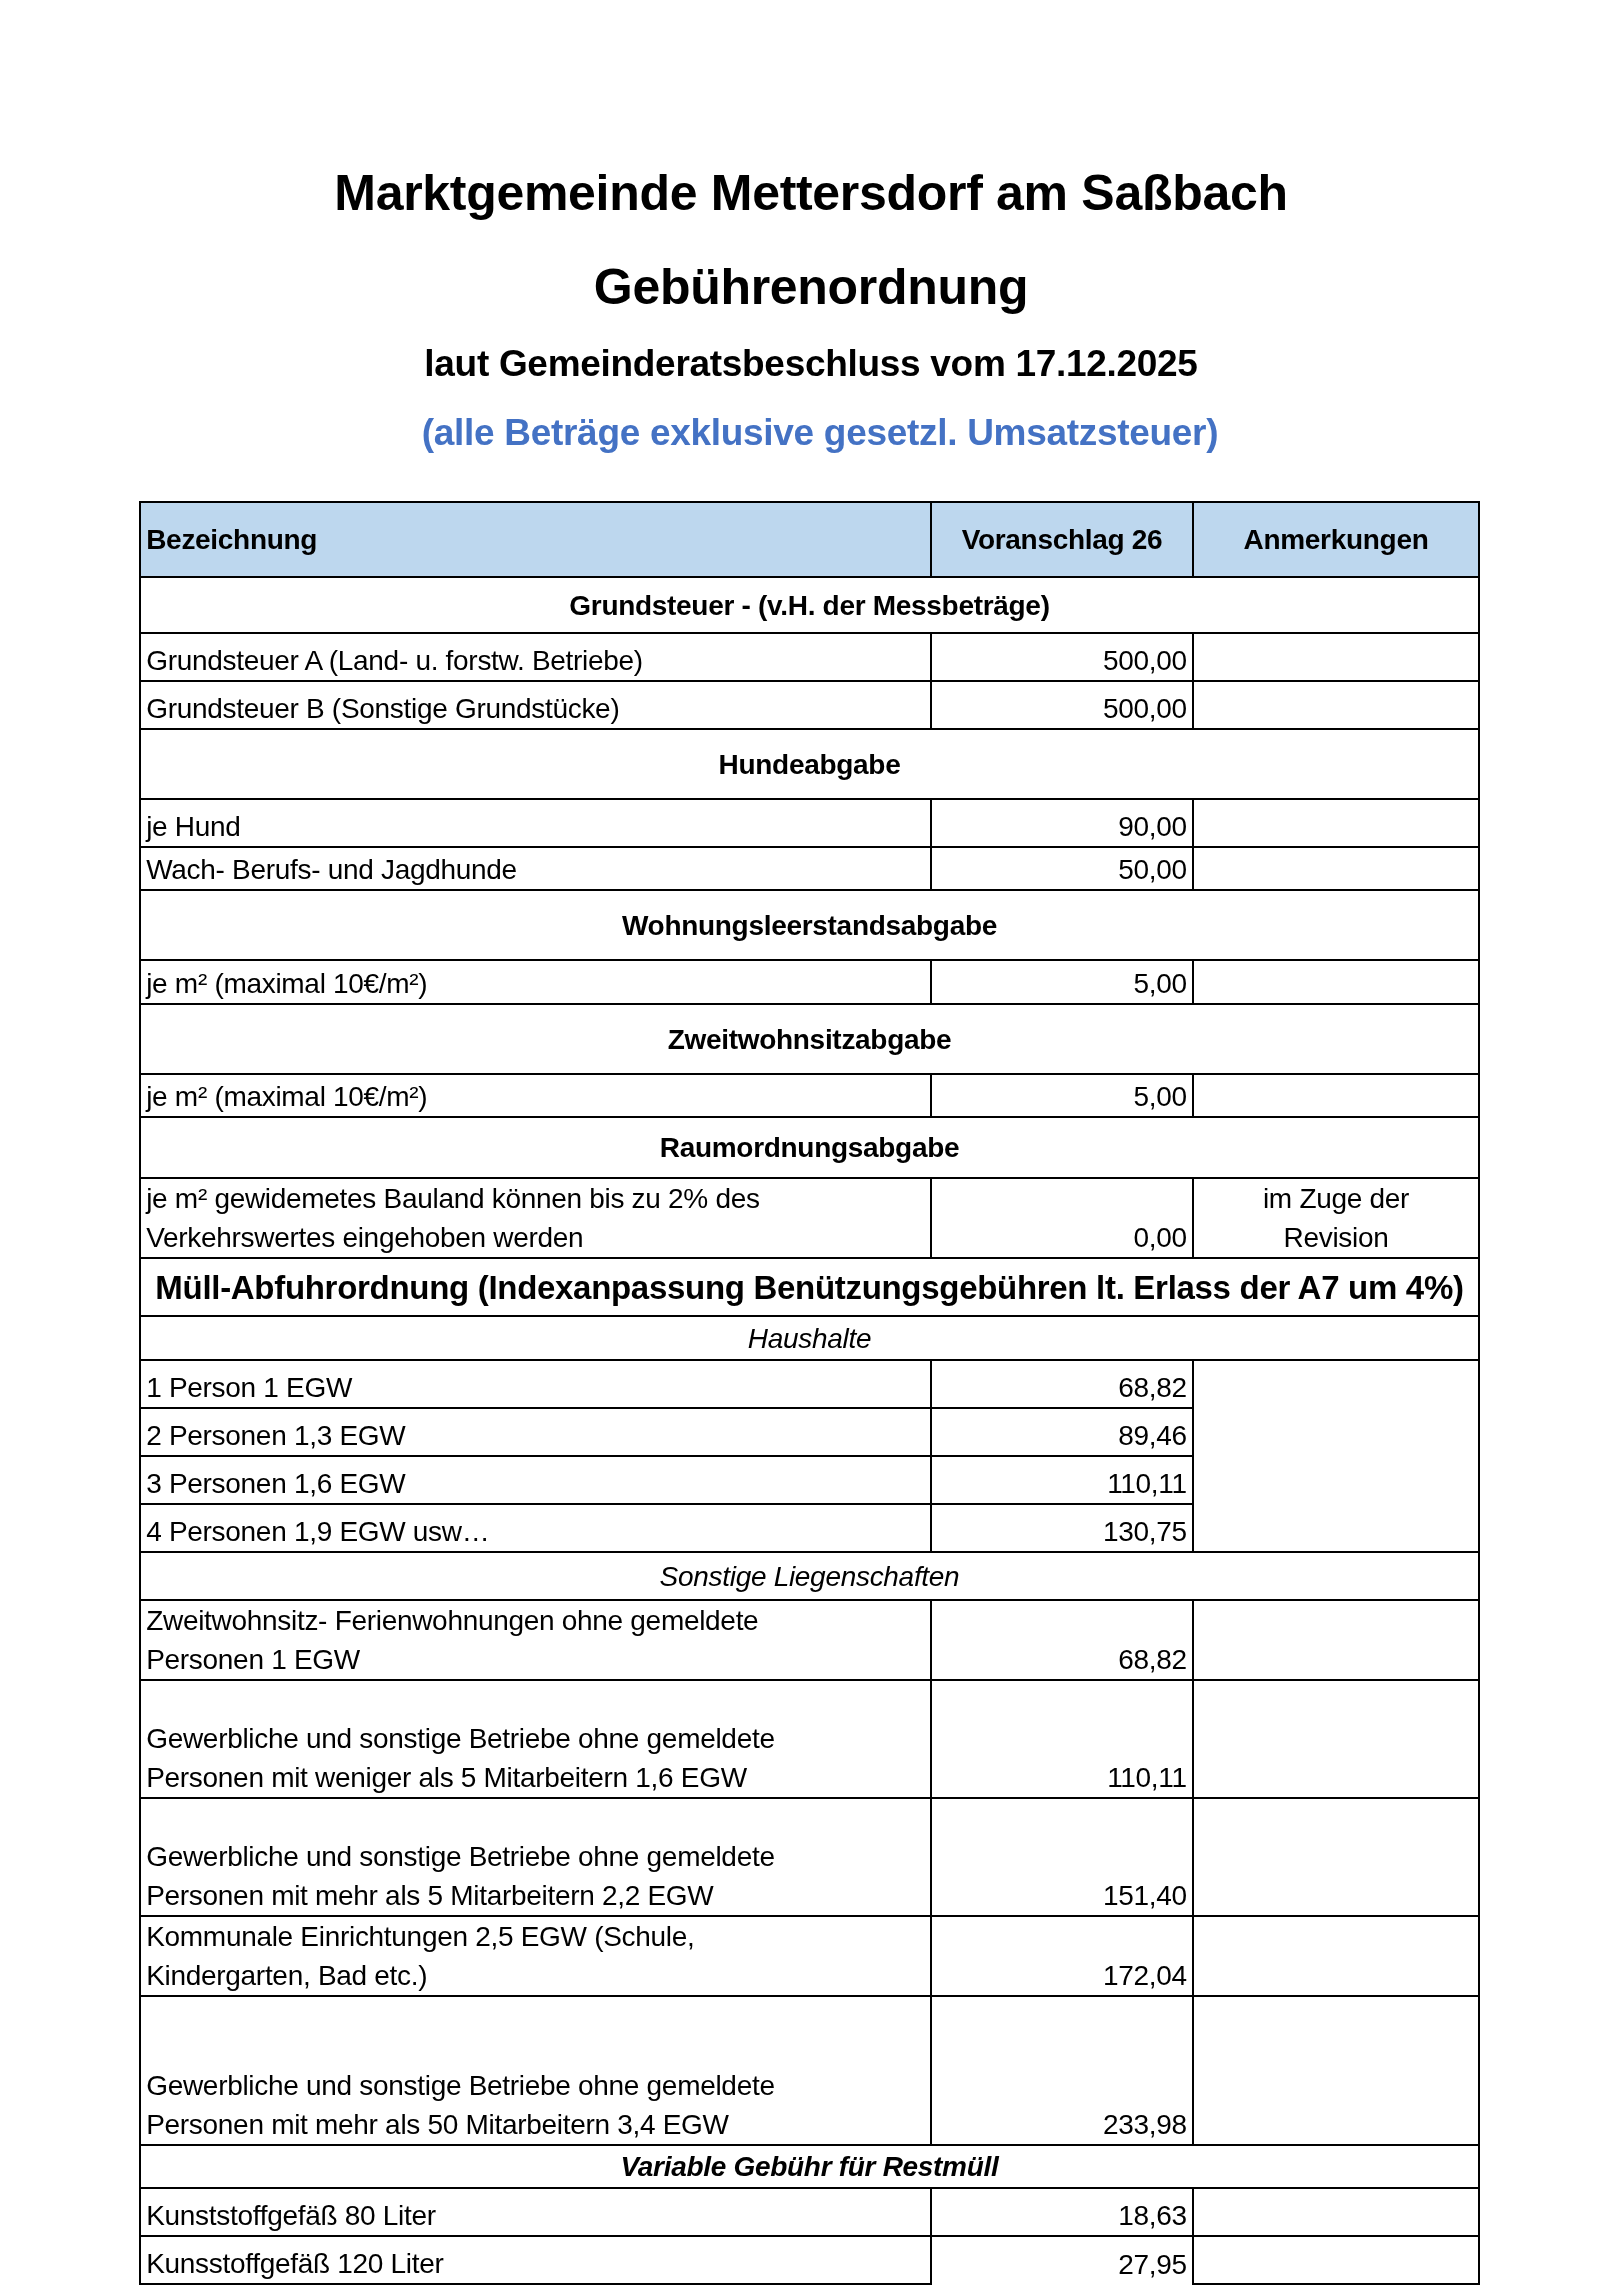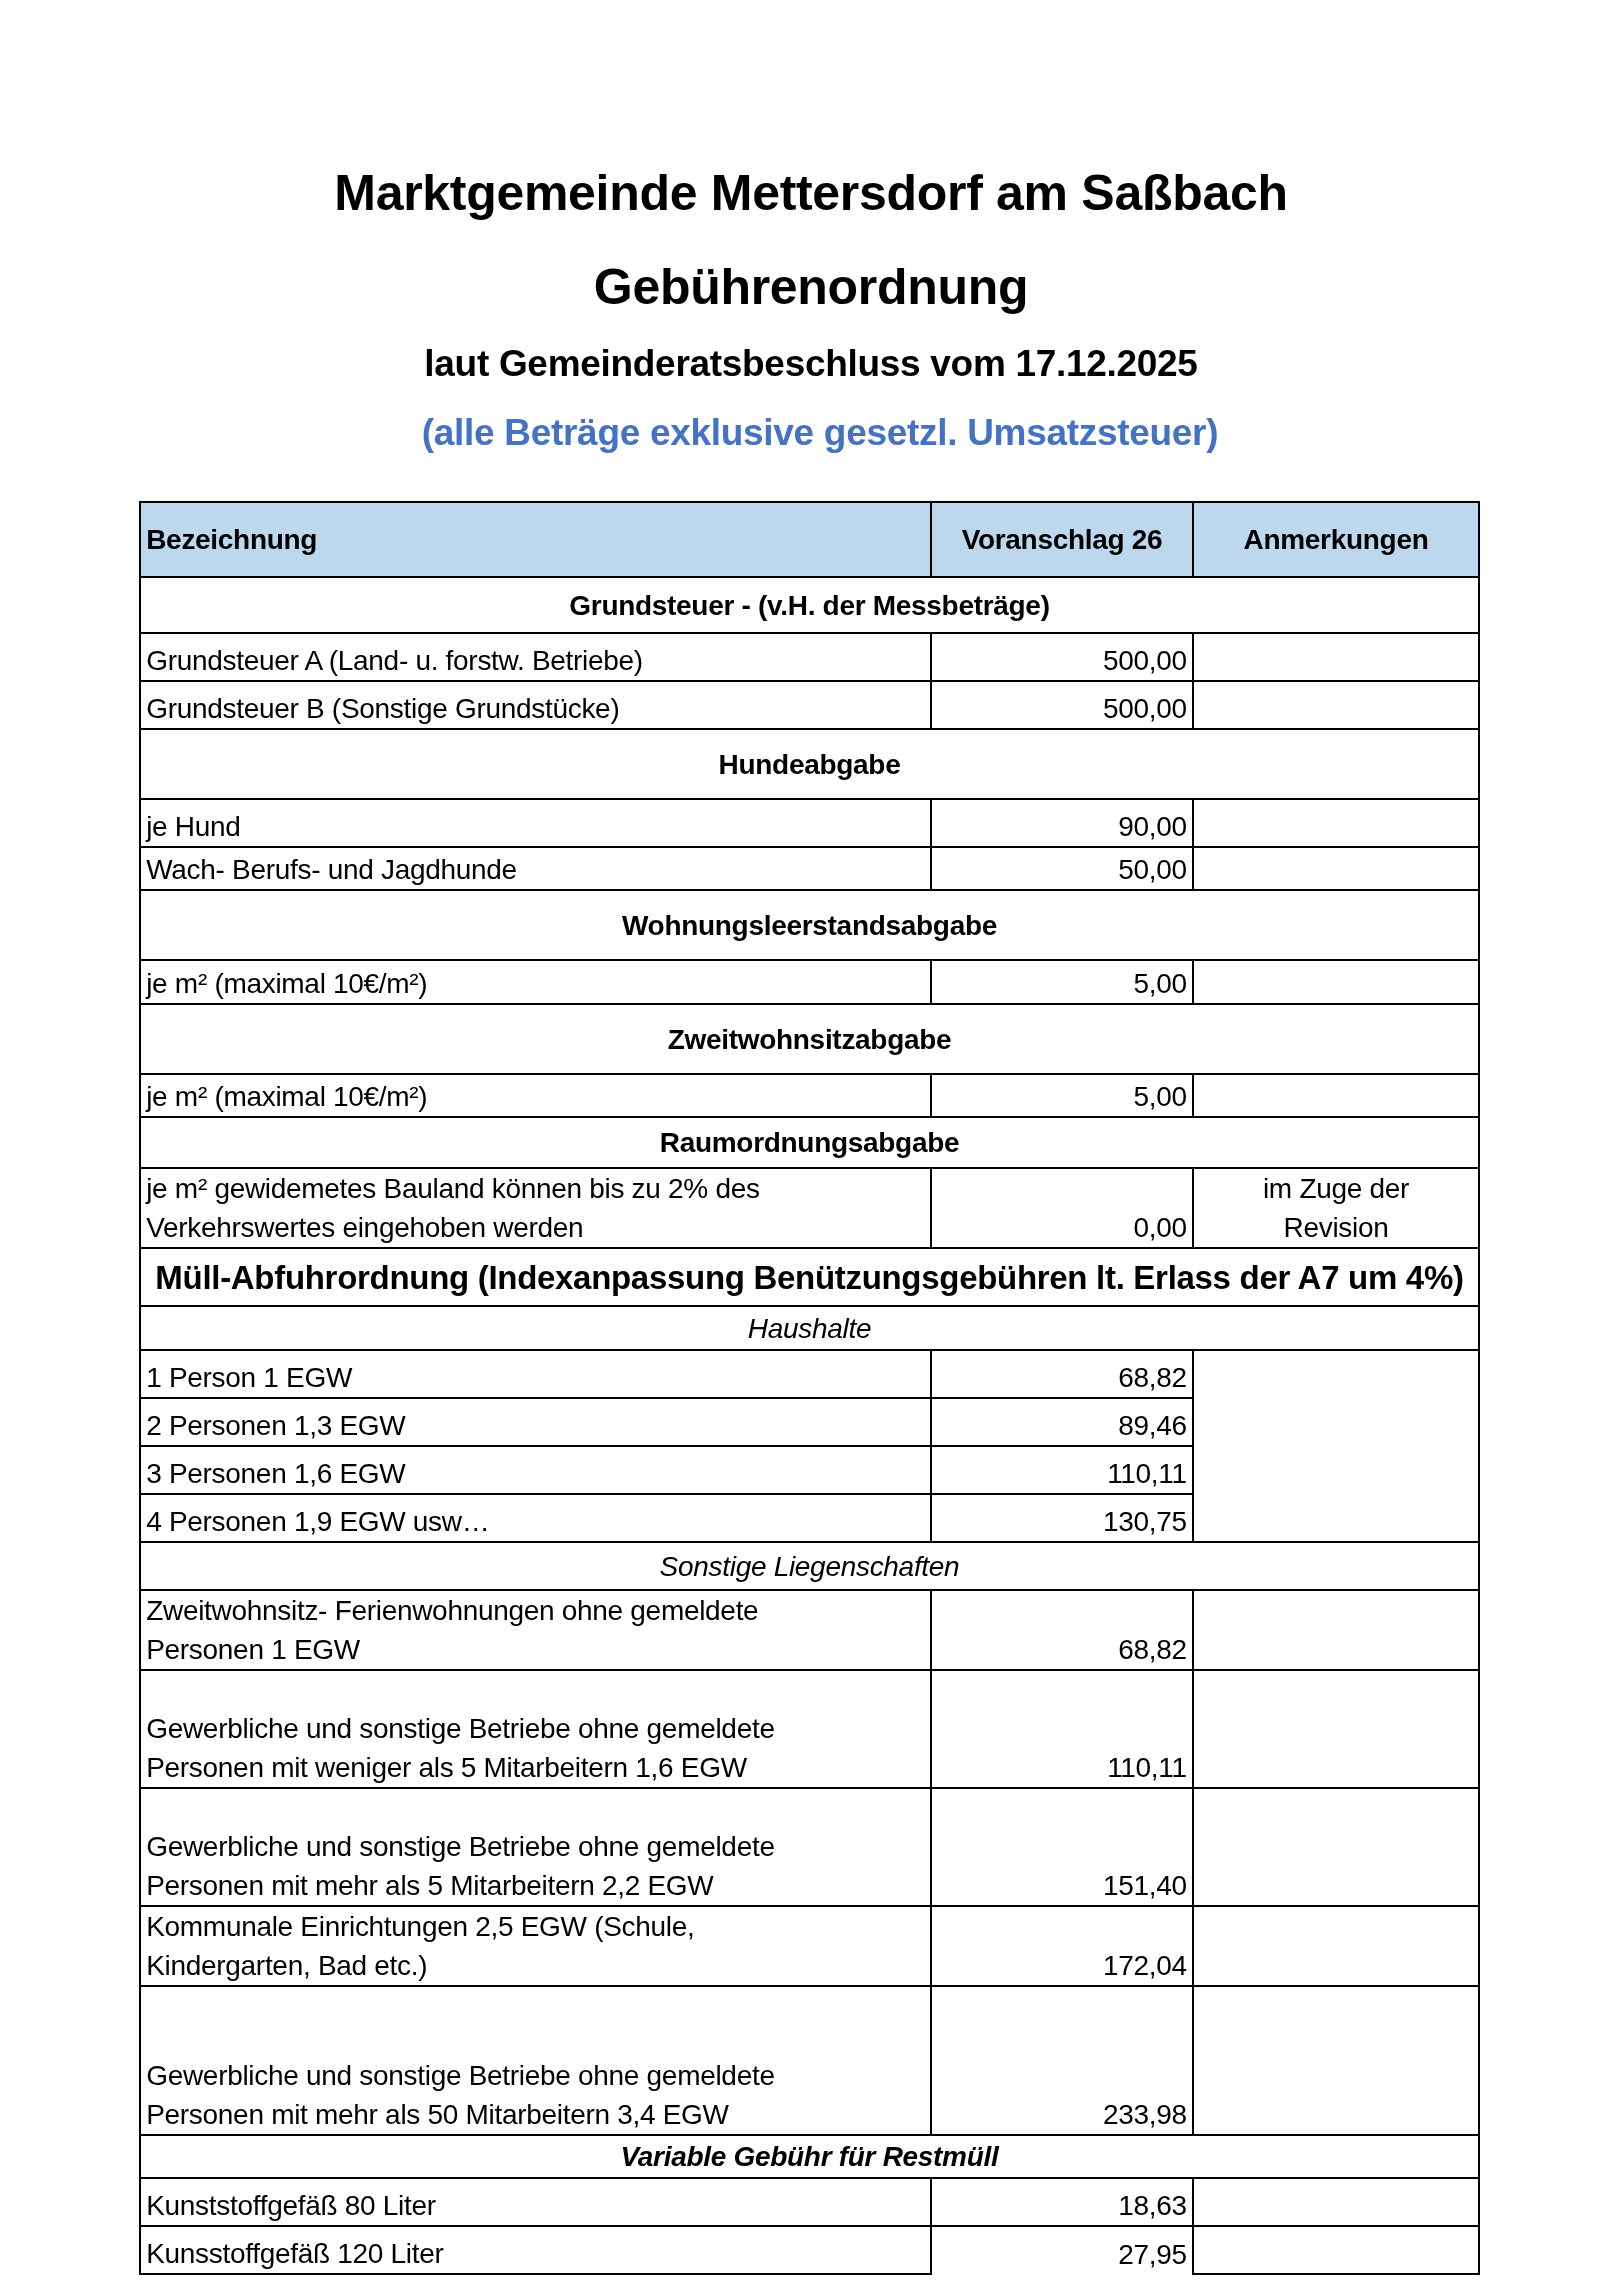--- a/index.html
+++ b/index.html
@@ -21,21 +21,21 @@
   th.center { text-align: center; }
   td.section { text-align: center; font-weight: bold; font-size: 33px; }
   td.section.big { font-size: 33px; }
   td.sub { text-align: center; font-style: italic; font-size: 27.5px; }
   td.sub.bold { font-weight: bold; }
   td.desc { text-align: left; vertical-align: bottom; }
   td.val { text-align: right; vertical-align: bottom; }
   td.note { text-align: center; vertical-align: bottom; }
   .h82 { height: 70px; } .h85 { height: 56px; } .h88 { height: 58px; }
   .h64 { height: 48px; } .h66 { height: 43px; } .h67 { height: 44px; }
-  .h78 { height: 51px; } .h121 { height: 79px; } .h123 { height: 80px; }
+  .h78 { height: 61px; } .h121 { height: 79px; } .h123 { height: 80px; }
   .h180 { height: 118px; } .h120 { height: 79px; } .h228 { height: 149px; }
   .h65 { height: 43px; }
   td.noborder-b { border-bottom: none !important; }
   .line { display: block; }
 </style>
 </head>
 <body>
 
 <div class="title" id="t1">Marktgemeinde Mettersdorf am Saßbach</div>
 <div class="title" id="t2">Gebührenordnung</div>

